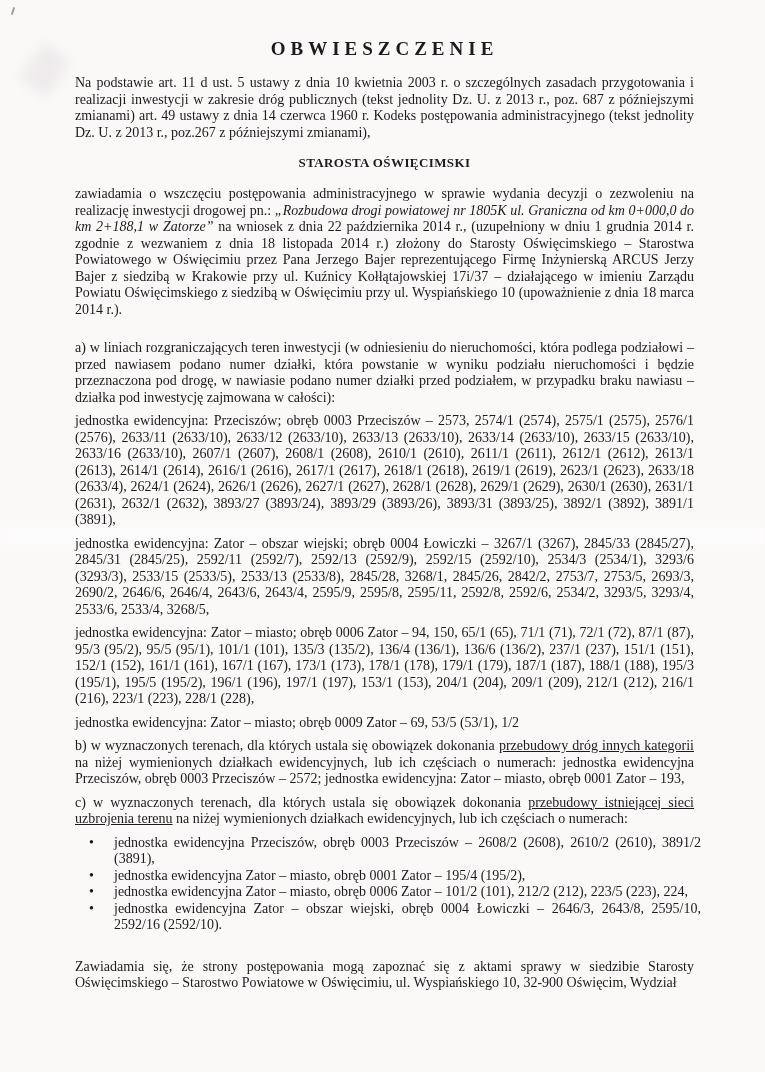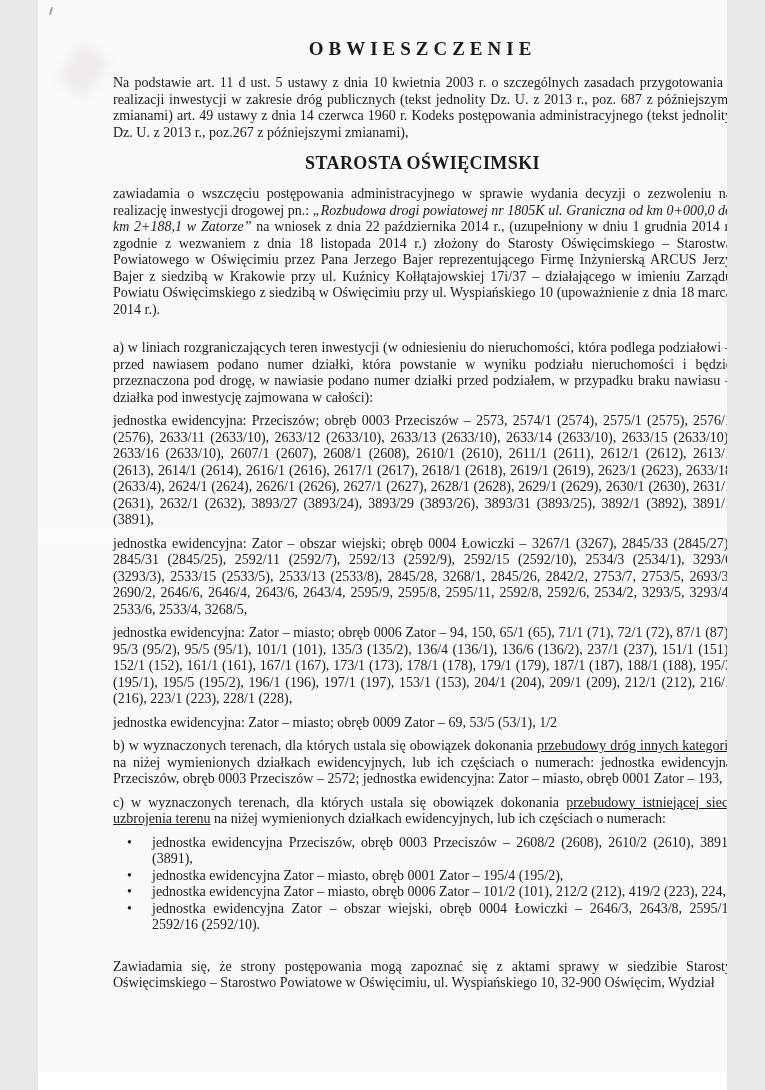--- a/index.html
+++ b/index.html
@@ -2,21 +2,21 @@
 <html lang="pl"><head>
 <meta charset="utf-8">
 <style>
   html, body {
     margin: 0;
     padding: 0;
     background: #e8e8e8;
   }
   .page {
     position: relative;
-    width: 689px;
+    width: 765px;
     height: 1090px;
     margin: 0 auto;
     background: #fbf8f8;
     overflow: hidden;
     font-family: "Liberation Serif", "DejaVu Serif", serif;
     color: #1b1b1d;
   }
   
   .scan-tick {
     position: absolute;
@@ -67,21 +67,21 @@
     margin: 0 0 15px 0;
     text-align: center;
     font-size: 19px;
     font-weight: bold;
     letter-spacing: 5px;
     line-height: 22px;
   }
   .doc-subheading {
     margin: 12px 0 13px 0;
     text-align: center;
-    font-size: 18px;
+    font-size: 13px;
     font-weight: bold;
     letter-spacing: 0.4px;
     line-height: 20px;
   }
   p.body-text {
     margin: 7px;
     font-size: 14px;
     line-height: 16.5px;
     text-align: justify;
   }
@@ -136,21 +136,21 @@
     <p class="body-text">jednostka ewidencyjna: Zator – miasto; obręb 0006 Zator – 94, 150, 65/1 (65), 71/1 (71), 72/1 (72), 87/1 (87), 95/3 (95/2), 95/5 (95/1), 101/1 (101), 135/3 (135/2), 136/4 (136/1), 136/6 (136/2), 237/1 (237), 151/1 (151), 152/1 (152), 161/1 (161), 167/1 (167), 173/1 (173), 178/1 (178), 179/1 (179), 187/1 (187), 188/1 (188), 195/3 (195/1), 195/5 (195/2), 196/1 (196), 197/1 (197), 153/1 (153), 204/1 (204), 209/1 (209), 212/1 (212), 216/1 (216), 223/1 (223), 228/1 (228),</p>
     <p class="body-text">jednostka ewidencyjna: Zator – miasto; obręb 0009 Zator – 69, 53/5 (53/1), 1/2</p>
 
     <p class="body-text"><span>b) w wyznaczonych terenach, dla których ustala się obowiązek dokonania </span><span class="underline">przebudowy dróg innych kategorii</span><span> na niżej wymienionych działkach ewidencyjnych, lub ich częściach o numerach: jednostka ewidencyjna Przeciszów, obręb 0003 Przeciszów – 2572; jednostka ewidencyjna: Zator – miasto, obręb 0001 Zator – 193,</span></p>
 
     <p class="body-text"><span>c) w wyznaczonych terenach, dla których ustala się obowiązek dokonania </span><span class="underline">przebudowy istniejącej sieci uzbrojenia terenu</span><span> na niżej wymienionych działkach ewidencyjnych, lub ich częściach o numerach:</span></p>
 
     <div class="bullet-list">
       <p class="bullet-item"><span class="bullet-marker">•</span><span>jednostka ewidencyjna Przeciszów, obręb 0003 Przeciszów – 2608/2 (2608), 2610/2 (2610), 3891/2 (3891),</span></p>
       <p class="bullet-item"><span class="bullet-marker">•</span><span>jednostka ewidencyjna Zator – miasto, obręb 0001 Zator – 195/4 (195/2),</span></p>
-      <p class="bullet-item"><span class="bullet-marker">•</span><span>jednostka ewidencyjna Zator – miasto, obręb 0006 Zator – 101/2 (101), 212/2 (212), 419/2 (223), 224,</span></p>
+      <p class="bullet-item"><span class="bullet-marker">•</span><span>jednostka ewidencyjna Zator – miasto, obręb 0006 Zator – 101/2 (101), 212/2 (212), 223/5 (223), 224,</span></p>
       <p class="bullet-item"><span class="bullet-marker">•</span><span>jednostka ewidencyjna Zator – obszar wiejski, obręb 0004 Łowiczki – 2646/3, 2643/8, 2595/10, 2592/16 (2592/10).</span></p>
     </div>
 
     <p class="body-text closing">Zawiadamia się, że strony postępowania mogą zapoznać się z aktami sprawy w siedzibie Starosty Oświęcimskiego – Starostwo Powiatowe w Oświęcimiu, ul. Wyspiańskiego 10, 32-900 Oświęcim, Wydział</p>
 
   </div>
 
   <div class="page-bottom-edge"></div>
 
 </div>

